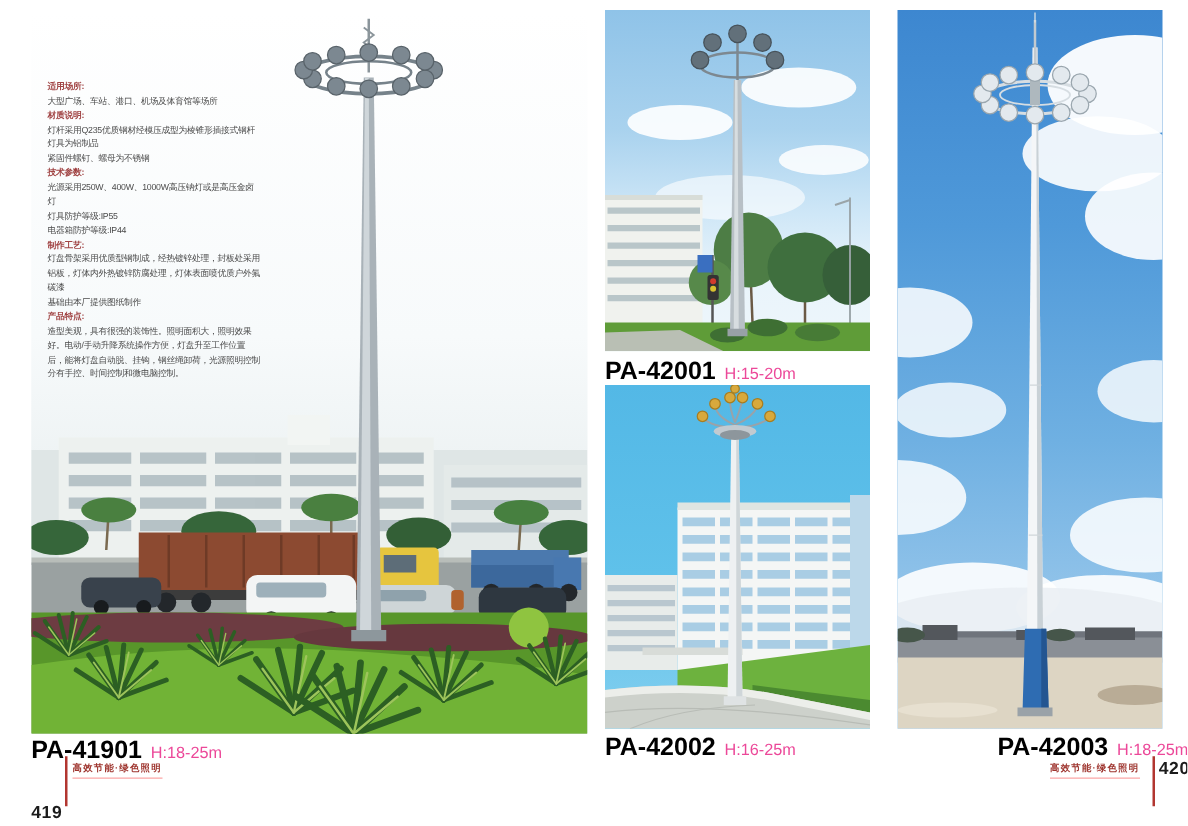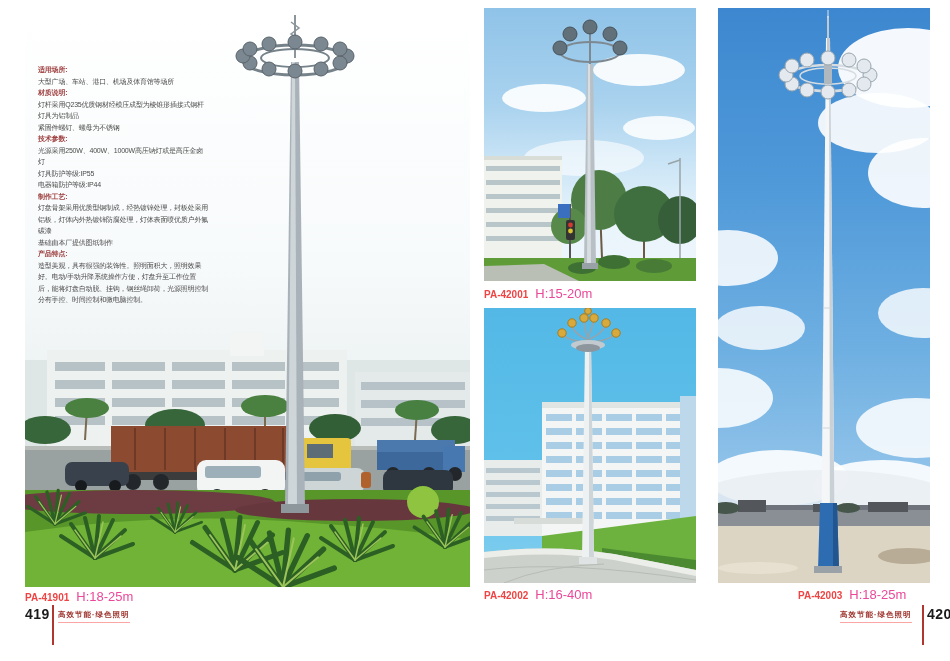--- a/index.html
+++ b/index.html
@@ -17,35 +17,35 @@
     background:linear-gradient(180deg,#53b8e6 0%,#5fc1ea 55%,#83cfef 100%);}
   #photo-3{left:718px;top:8px;width:212px;height:575px;
     background:linear-gradient(180deg,#3d87d0 0%,#4f99d9 30%,#6fb0e2 60%,#8fc2e9 80%,#a9d0ee 92%);}
 
   .specs{position:absolute;left:38px;top:64px;width:170px;z-index:5;
     font-size:7px;line-height:11.5px;letter-spacing:-0.2px;color:#4b4b4b;}
   .specs .h{color:#a04343;font-weight:bold;}
   .specs .sec{margin:0;}
 
   .caption{position:absolute;display:flex;gap:7px;align-items:baseline;z-index:6;white-space:nowrap;}
-  .caption .code{font-size:10px;font-weight:bold;color:#ef4444;}
+  .caption .code{font-size:20px;font-weight:bold;color:#000000;}
   .caption .ht{font-size:13px;color:#ec4899;}
   #cap-main{left:25px;top:589px;justify-content:flex-end;}
   #cap-1{left:484px;top:286px;}
   #cap-2{left:484px;top:587px;justify-content:flex-end;}
   #cap-3{left:750px;top:587px;padding-left:48px;}
 
   .footer{position:absolute;height:46px;z-index:6;}
   #footer-left{left:25px;top:606px;width:160px;}
   #footer-right{left:840px;top:606px;width:110px;}
   .fpn{position:absolute;top:0;font-size:14px;font-weight:bold;color:#1b1b1b;letter-spacing:0.5px;}
   .fline{position:absolute;top:-1px;width:2px;height:40px;background:#b23630;}
   .fslogan{position:absolute;top:4px;font-size:7.5px;font-weight:bold;color:#9e342e;
     border-bottom:1px solid #fca5a5;padding-bottom:2px;letter-spacing:1px;white-space:nowrap;}
-  #footer-left .fpn{left:0;}
+  #footer-left .fpn{left:0;margin-top:35px;}
   #footer-left .fline{left:27px;}
   #footer-left .fslogan{left:33px;}
   #footer-right .fslogan{left:0;}
   #footer-right .fline{left:82px;}
   #footer-right .fpn{left:87px;}
 </style>
 </head>
 <body>
 
 <div id="spread">
@@ -374,21 +374,21 @@
             <circle cx="110" cy="10" r="4.2"></circle>
           <circle cx="122" cy="15" r="4.2"></circle>
             <circle cx="132" cy="25" r="4.2"></circle>
           <circle cx="104" cy="3" r="3.4"></circle>
         </g>
       </g>
     </svg>
   </div>
   <div class="caption" id="cap-2">
     <span class="code">PA-42002</span>
-    <span class="ht">H:16-40m</span>
+    <span class="ht">H:16-25m</span>
   </div>
 
   <div class="photo" id="photo-3">
     <svg viewBox="0 0 212 575" width="212" height="575">
       <g fill="#ffffff">
         <ellipse cx="190" cy="60" rx="70" ry="40" opacity="0.95"></ellipse>
         <ellipse cx="160" cy="115" rx="60" ry="30" opacity="0.9"></ellipse>
         <ellipse cx="205" cy="165" rx="55" ry="35" opacity="0.9"></ellipse>
         <ellipse cx="10" cy="250" rx="50" ry="28" opacity="0.85"></ellipse>
         <ellipse cx="42" cy="320" rx="45" ry="22" opacity="0.8"></ellipse>

